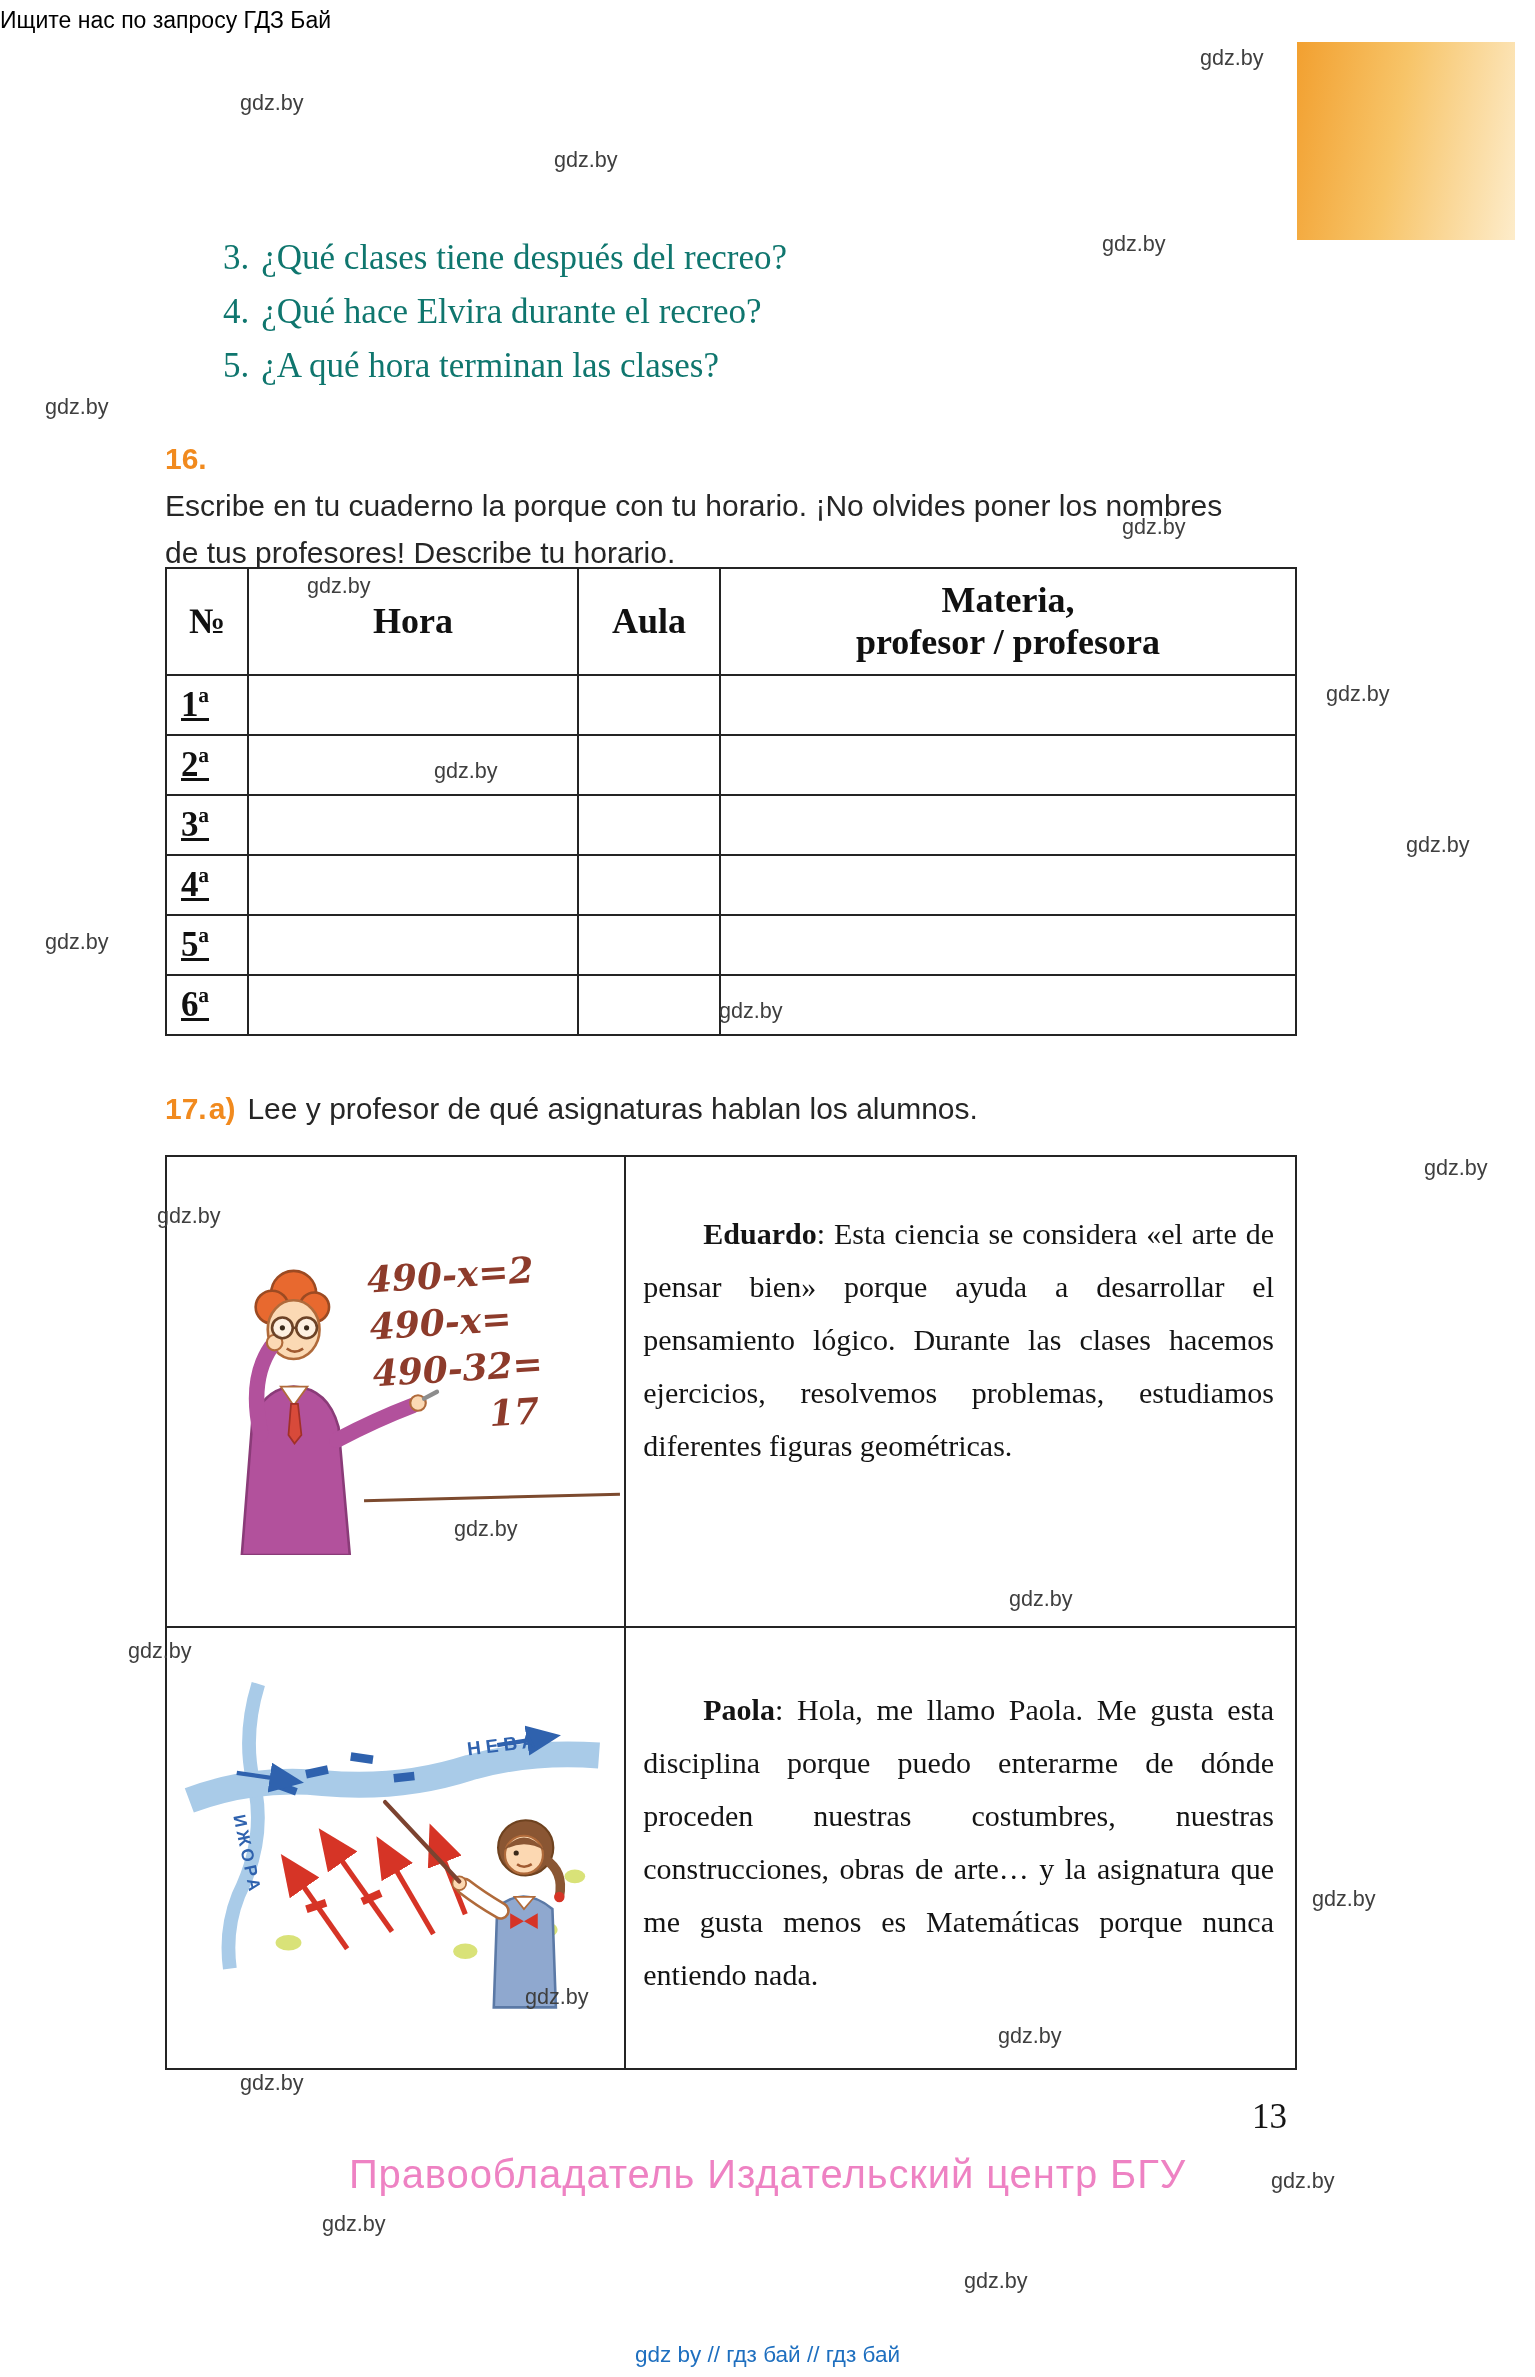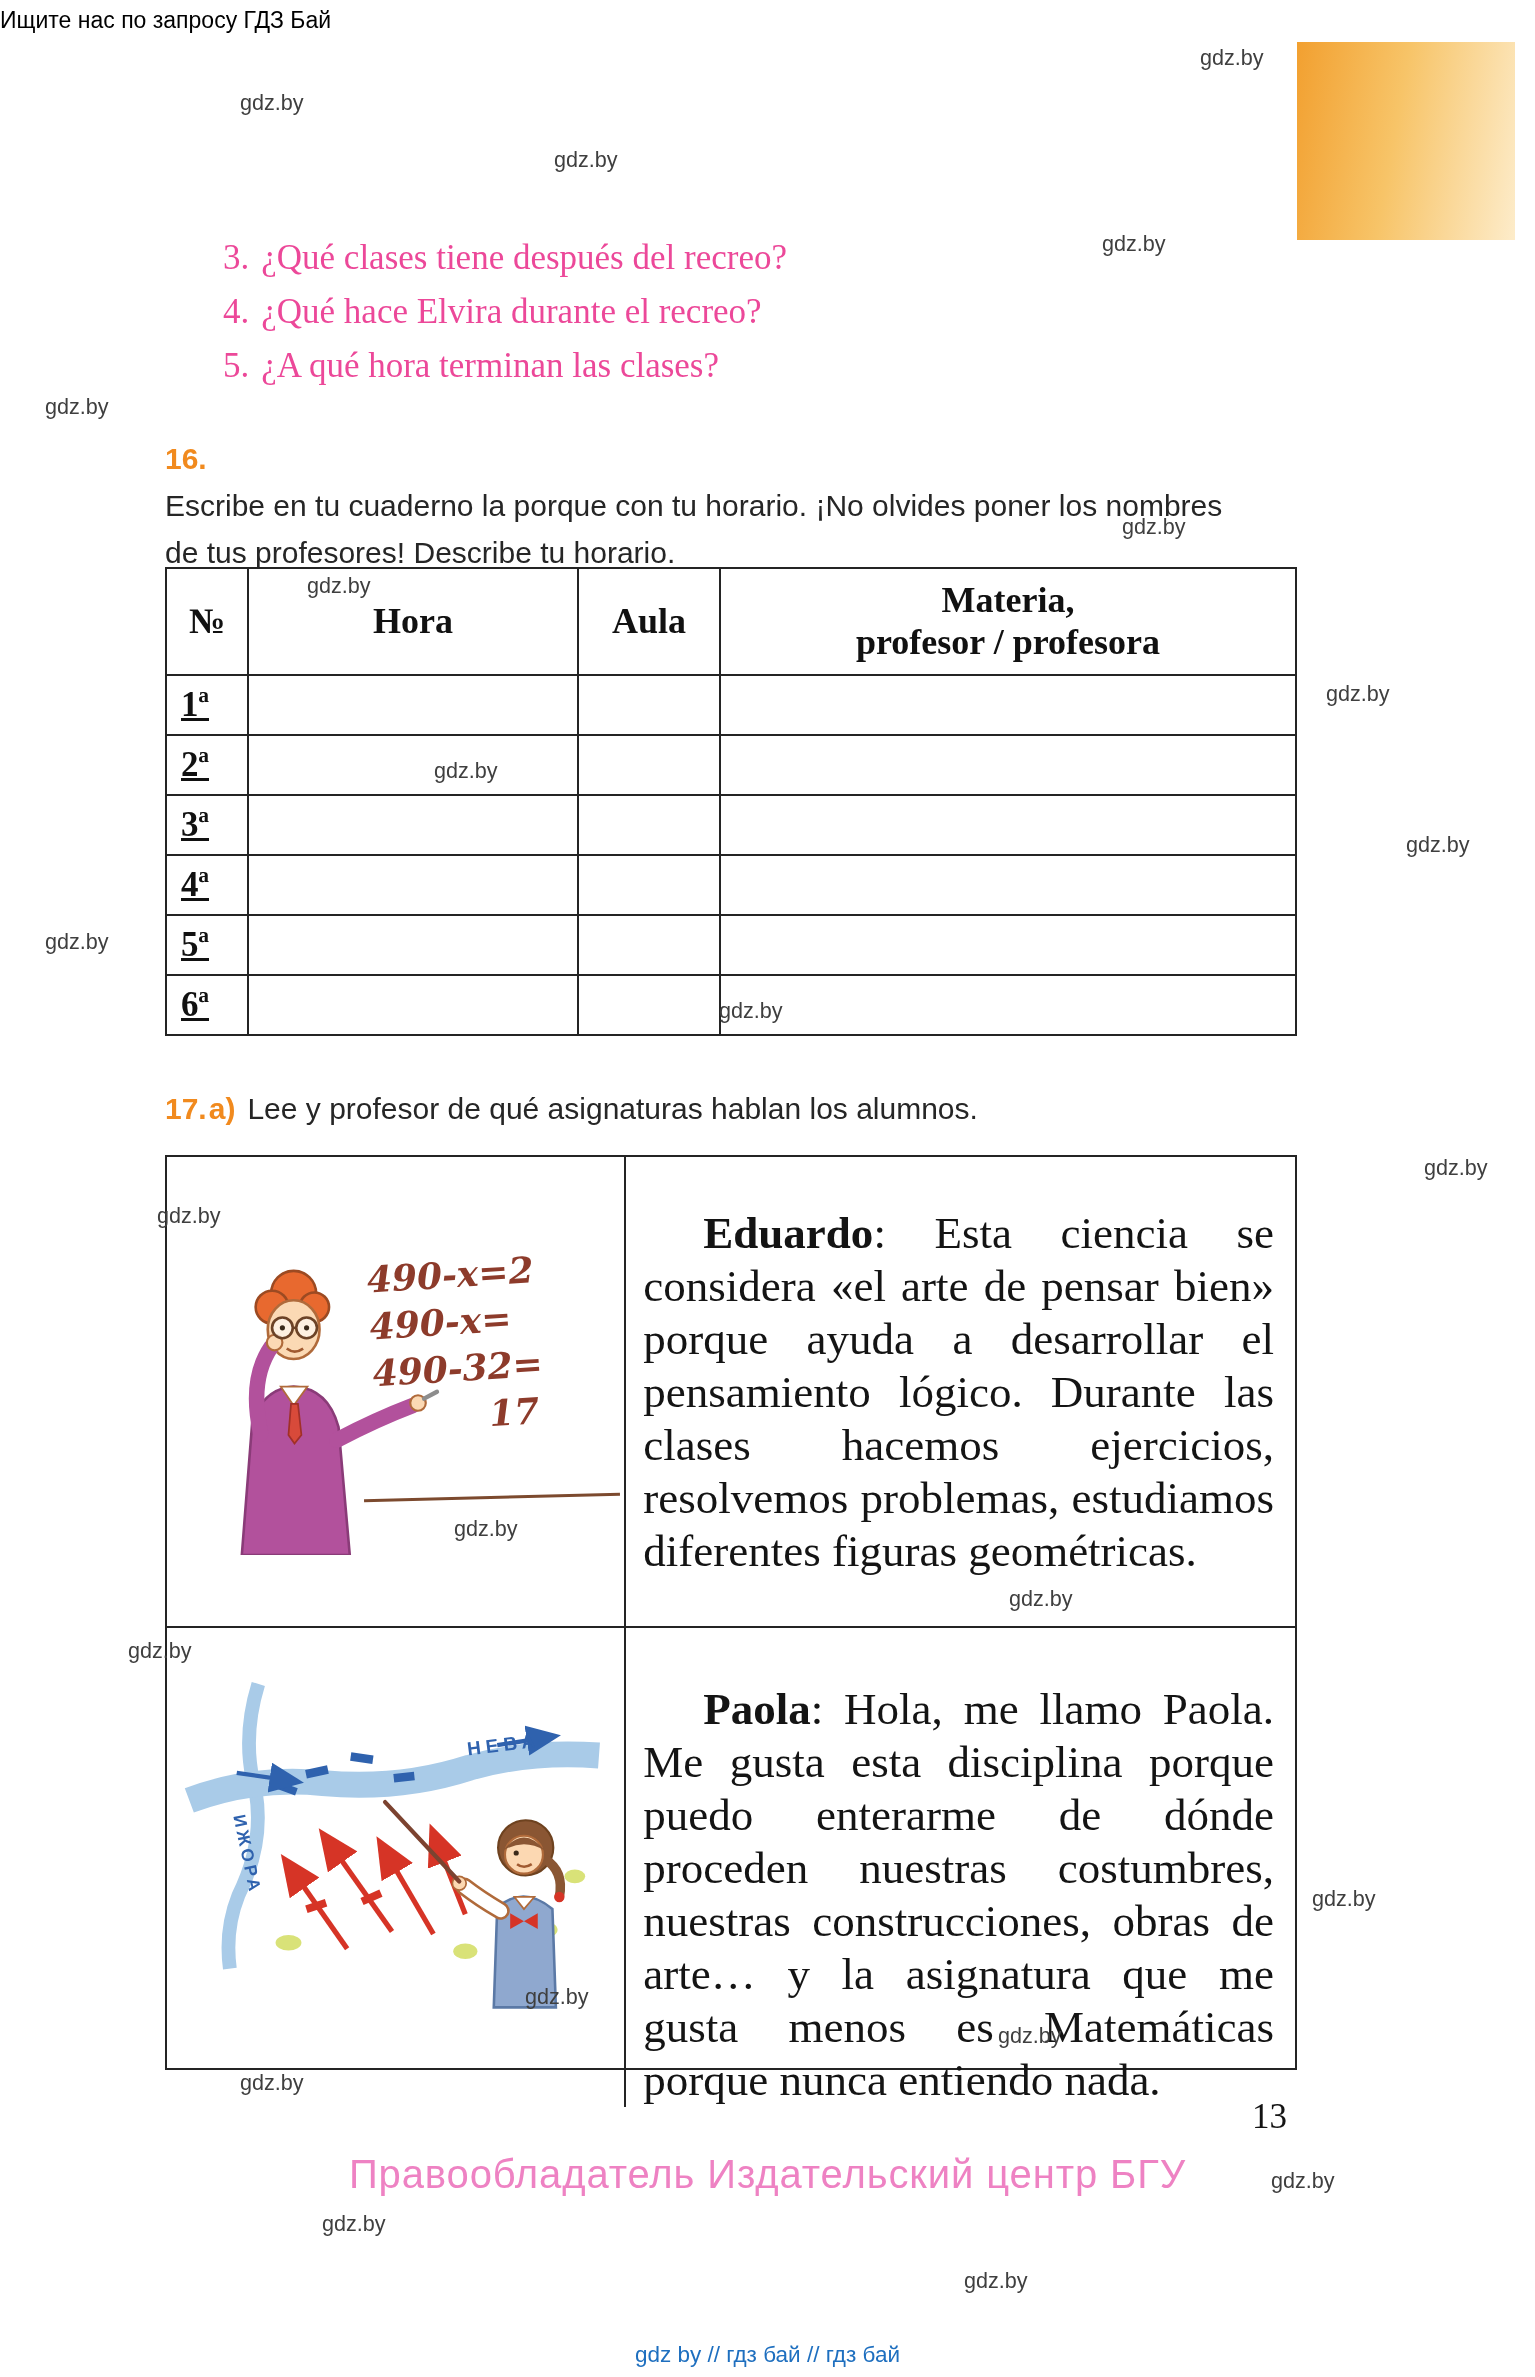--- a/index.html
+++ b/index.html
@@ -15,21 +15,21 @@
   }
   .top-banner {
     position:absolute; top:7px; left:0; width:100%; text-align:left;
     font-family:"Liberation Sans", sans-serif; font-size:23px; color:#000000;
   }
   .corner {
     position:absolute; left:1297px; top:42px; width:218px; height:198px;
     background:linear-gradient(100deg, #f2a030 0%, #f7c468 45%, #fdecca 100%);
   }
   
-  .questions { position:absolute; left:223px; top:231px; font-size:35px; line-height:54px; color:#ec4899; }
+  .questions { position:absolute; left:223px; top:231px; font-size:35px; line-height:54px; color:#0f766e; }
   .q .qn { margin-right:12px; }
   
   .ex {
     position:absolute; display:flex;
     font-family:"Liberation Sans", sans-serif; font-size:30px; line-height:47px; color:#262626;
   }
   .ex-num { color:#f18a1e; font-weight:bold; flex:none; width:62px; }
   .ex16 { left:165px; top:435px;flex-direction:column; }
   .ex16 .ex-text { width:1084px; }
   .ex17 { left:165px; top:1085px; white-space:nowrap; }
@@ -53,21 +53,21 @@
   
   .dialog-table {
     position:absolute; left:165px; top:1155px; width:1132px; height:915px;
     border:2.6px solid #242424; display:grid;
     grid-template-columns:457px 1fr; grid-template-rows:469px 1fr;
   }
   .dcell { position:relative; }
   .dcell.bl { border-left:2.6px solid #242424; }
   .dcell.bt { border-top:2.6px solid #242424; }
   .para {
-    padding:50px 21px 0 17.3px; font-size:45px; line-height:53px;
+    padding:50px 21px 0 17.3px; font-size:30px; line-height:53px;
     text-align:justify; text-indent:60px; color:#141414;
   }
   .para.paola { padding-top:22.5px;margin-top:32px; }
   .math {
     position:absolute; left:204px; top:92px; width:242px;
     font-family:"DejaVu Serif", serif; font-style:italic; font-weight:bold;
     font-size:36px; line-height:47px; color:#8d3b2b;
     transform:rotate(-3.5deg); white-space:nowrap;
   }
   .math .ans { margin-left:114px; }

